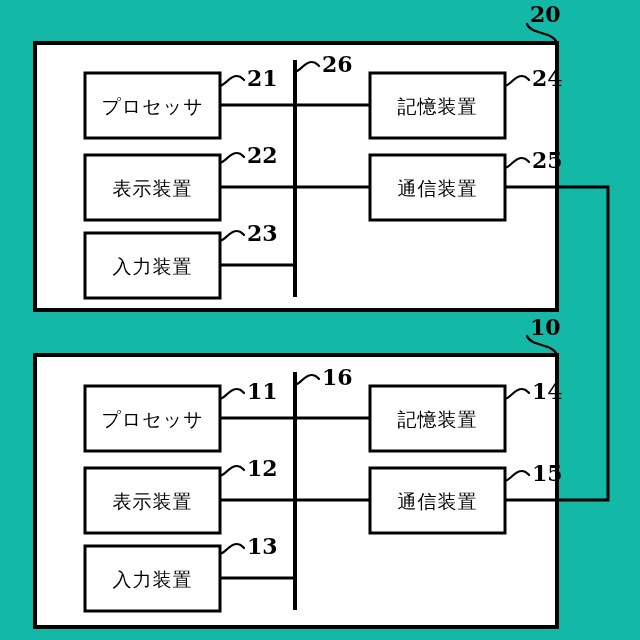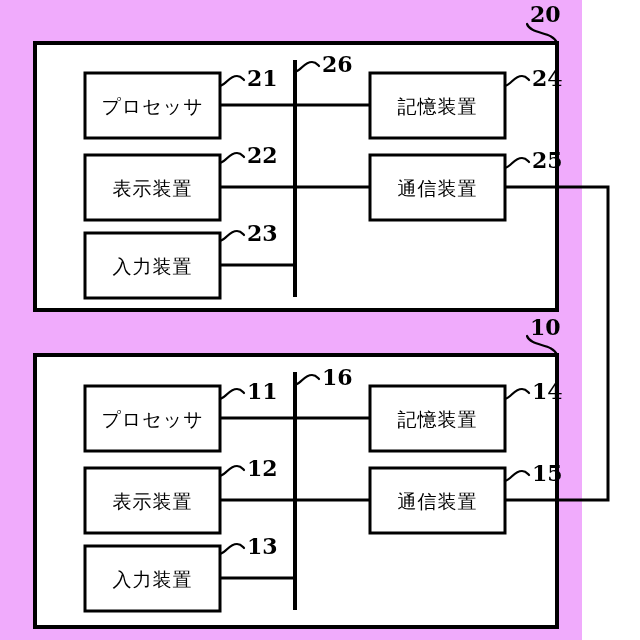--- a/index.html
+++ b/index.html
@@ -8,23 +8,23 @@
     background: #ffffff;
   }
   body {
     width: 640px;
     height: 640px;
     font-family: "DejaVu Sans", "Liberation Sans", sans-serif;
     overflow: hidden;
   }
   #diagram-root {
     position: relative;
-    width: 582px;
+    width: 640px;
     height: 640px;
-    background: #f0abfc;
+    background: #14b8a6;
   }
   svg#figure {
     display: block;
     width: 640px;
     height: 640px;
   }
   .outer-rect {
     fill: #ffffff;
     stroke: #000000;
     stroke-width: 4;

